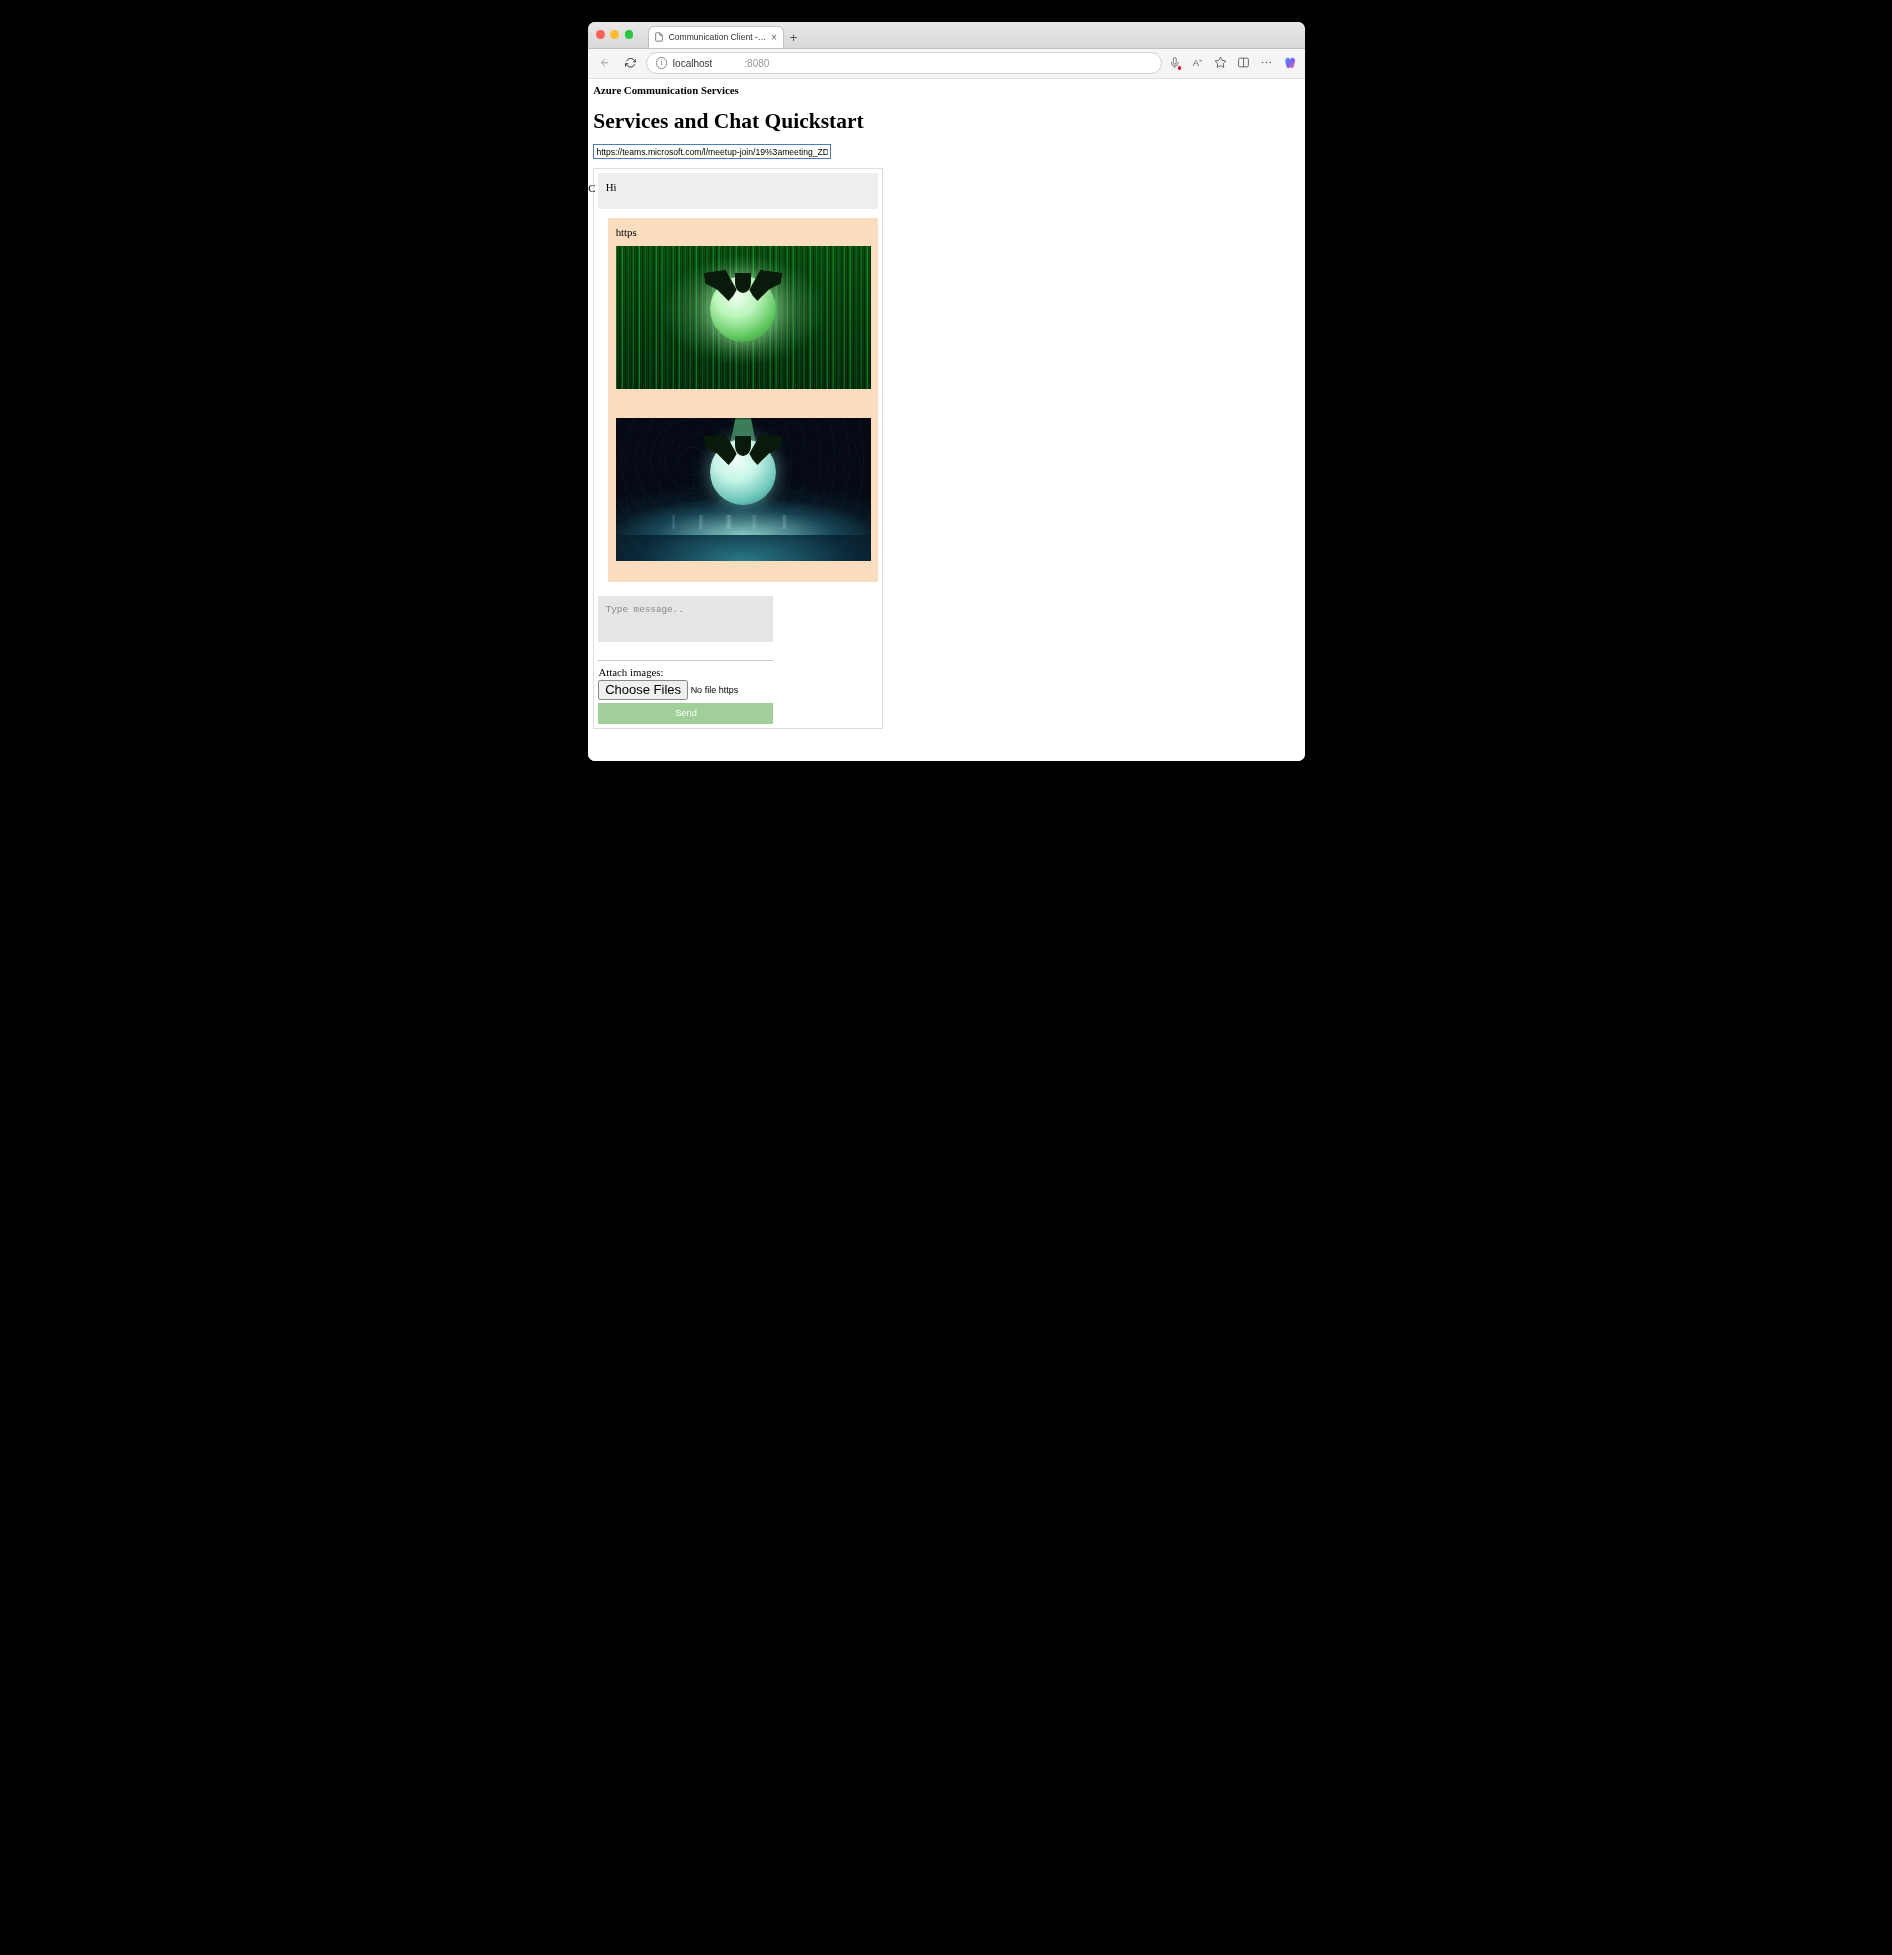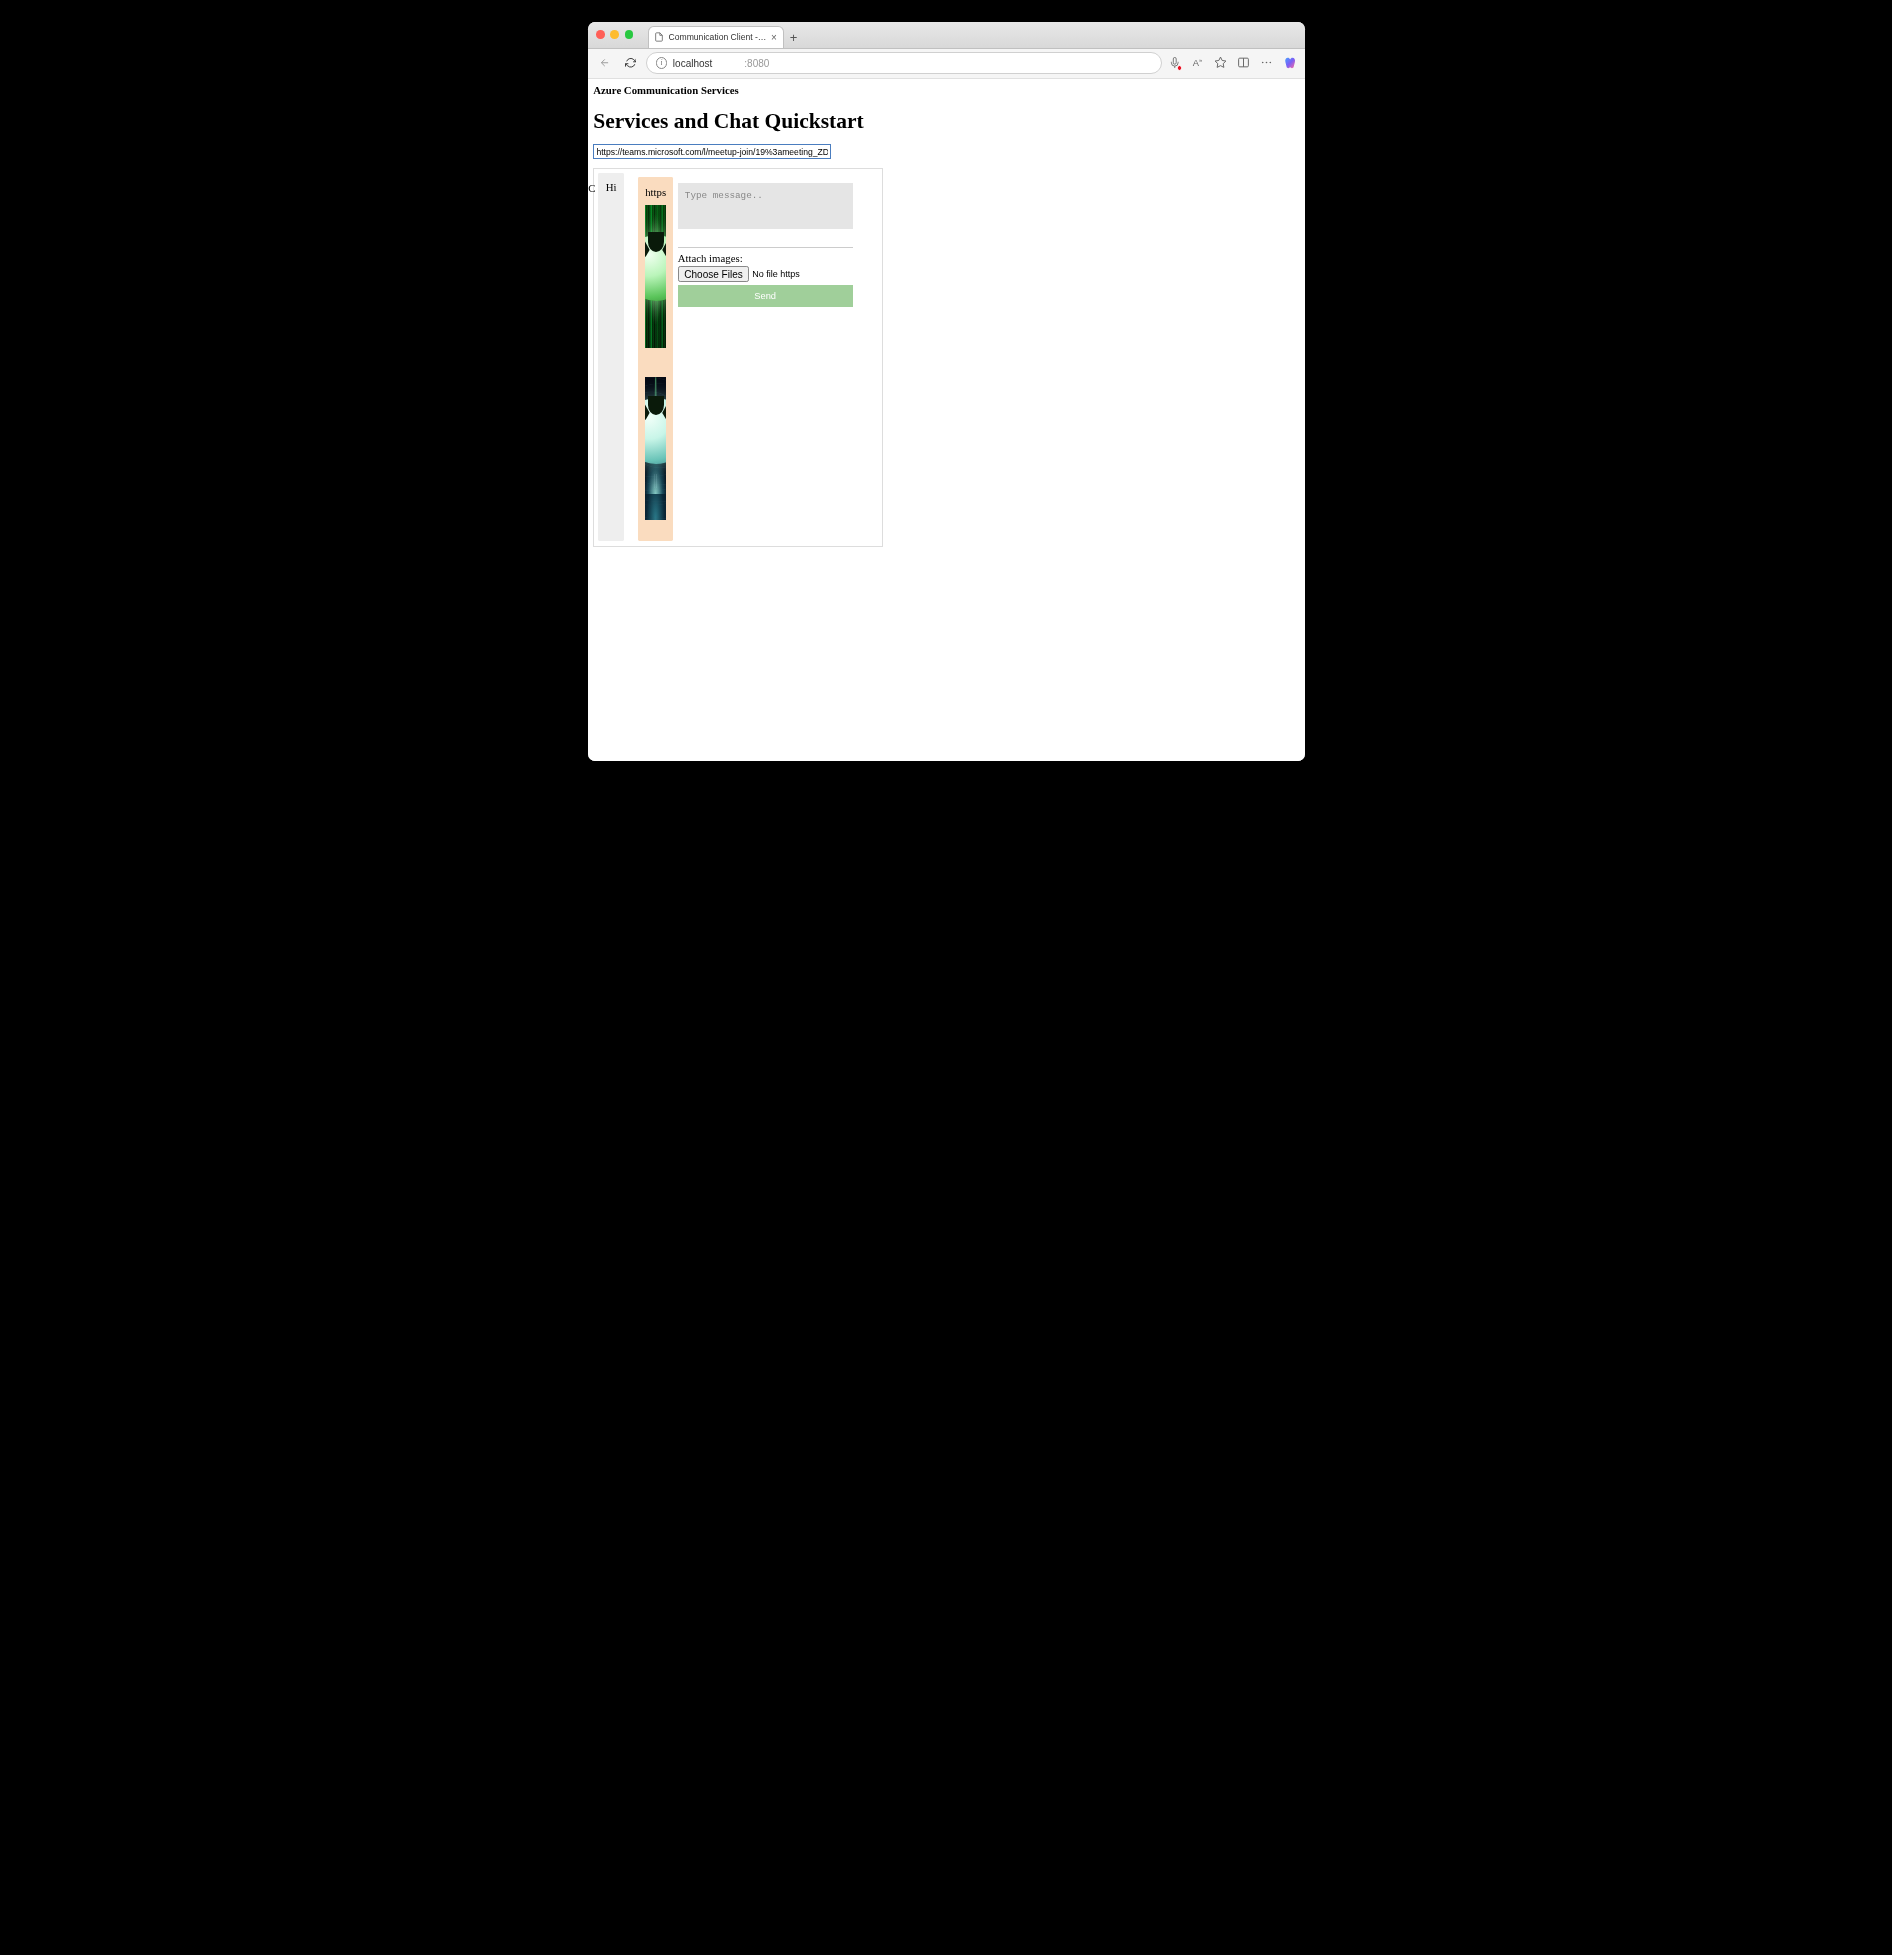--- a/index.html
+++ b/index.html
@@ -99,21 +99,21 @@
       border: 1.4px solid #4a7dbf;
       background: #fff;
     }
     
     .chat-panel {
       margin-top: 8.6px;
       width: 290px;
       border: 0.7px solid #ddd;
       padding: 4.3px;
       display: flex;
-      flex-direction: row;
+      flex-direction: column;
       gap: 4.3px;
       font-family: -apple-system, sans-serif;
     }
     .bg-letter { position:absolute; font-family:"Times New Roman",serif; font-size:10.8px; color:#000; }
     .chat-area { position: relative; }
     
     .msg { border-radius: 1.4px; padding: 8.6px 7.2px; font-size: 10.8px; font-family: "Times New Roman", serif; }
     .msg-incoming { background: #eeeeee; margin-left:0; margin-right:0; }
     .msg-outgoing { background: #fadcbf; margin-left:10px; margin-right:0; margin-top:4.3px; padding-bottom:21.5px; }
     .msg-text { margin-bottom: 7.2px; }
@@ -150,21 +150,21 @@
       padding: 7.2px;
       font-family: "Courier New", monospace;
       font-size: 9.3px;
       resize: none;
       color: #333;
     }
     .compose textarea::placeholder { color: #888; }
     .divider { border:none; border-top:0.7px solid #ccc; margin: 16px 0 4.3px; width:175px; }
     .attach-label { font-family:"Times New Roman",serif; font-size:10.8px; display:block; margin-bottom:2.2px; }
     .file-row { display:flex; align-items:center; gap:2.9px; font-family: Arial,sans-serif; font-size:9px; }
-    .file-btn { border:0.7px solid #888; background:#efefef; padding:1.4px 5.7px; border-radius:2.2px; font-size:10px; cursor:pointer; }
+    .file-btn { border:0.7px solid #888; background:#efefef; padding:1.4px 5.7px; border-radius:2.2px; font-size:13px; cursor:pointer; }
     .send-btn {
       margin-top:2.9px;
       width:175px; height:21.5px;
       background:#a0cf9a;
       border:none;
       color:#fff;
       font-size:9.3px;
       cursor:pointer;
     }
   </style>

